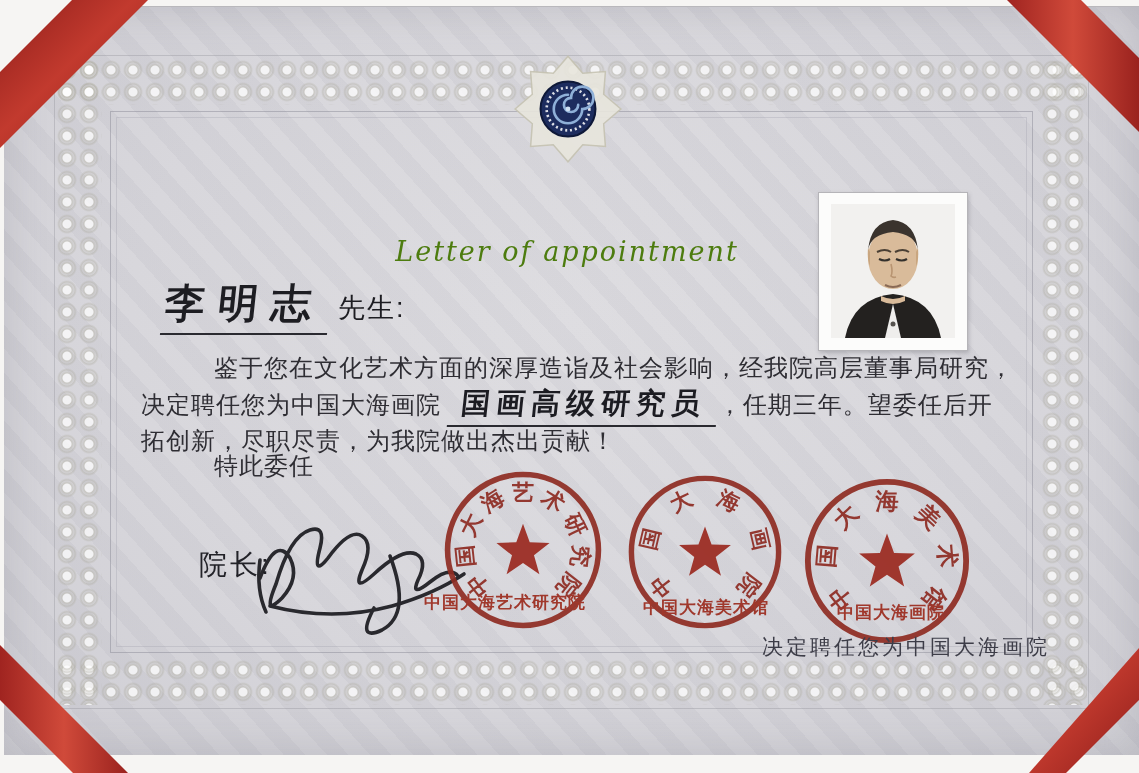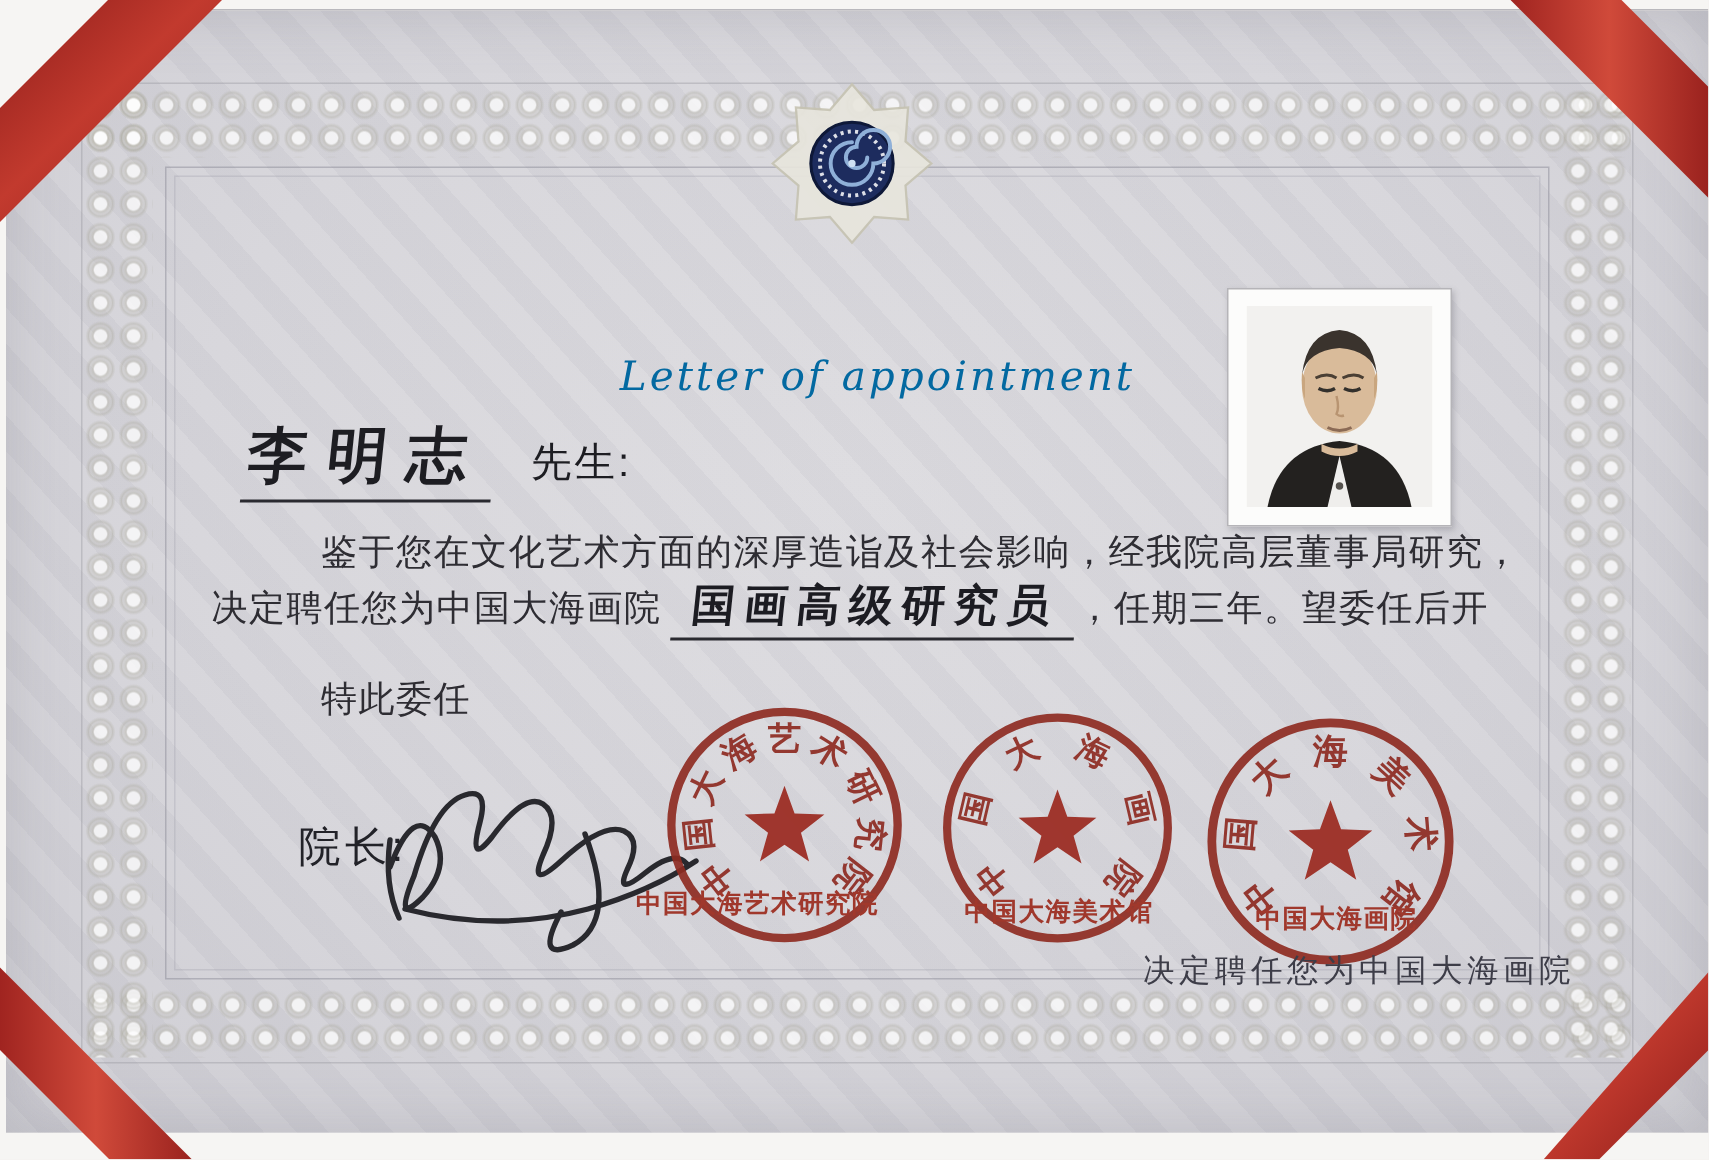--- a/index.html
+++ b/index.html
@@ -28,34 +28,34 @@
                border:1px solid rgba(140,140,152,.5);}
   .inner-frame2{position:absolute;left:112px;top:110px;right:112px;bottom:108px;
                 border:1px solid rgba(160,160,172,.32);}
   
   #emblem{position:absolute;left:507px;top:48px;width:122px;height:122px;}
   
   #title{position:absolute;left:350px;top:160px;width:490px;text-align:center;
          font-family:"DejaVu Serif",serif;font-weight:bold;font-size:56px;
          color:var(--title-gold,#c08f1d);letter-spacing:.75em;text-indent:.75em;
          text-shadow:2px 2px 1px rgba(122,86,14,.55), -1px -1px 0 rgba(255,240,190,.6);}
-  #subtitle{position:absolute;left:360px;top:236px;width:450px;text-align:center;
+  #subtitle{position:absolute;left:342px;top:236px;width:450px;text-align:center;
             font-family:"DejaVu Serif",serif;font-style:italic;font-size:27px;
-            color:#0369a1;letter-spacing:2px;}
+            color:#4d7c0f;letter-spacing:2px;}
   
   #photo{position:absolute;left:818px;top:192px;width:148px;height:157px;
          background:#fcfcfb;border:1px solid #b5b4b8;box-shadow:1px 2px 4px rgba(90,90,100,.3);}
   #photo svg{position:absolute;left:12px;top:11px;}
   
   .hand{display:inline-block;transform:skewX(-6deg);font-weight:bold;}
   #name-line{position:absolute;left:163px;top:276px;color:#1d1d22;}
   #name-line .name{font-size:40px;font-weight:bold;letter-spacing:13px;
                    border-bottom:2px solid #2a2a30;padding:0 6px 2px 2px;
                    font-family:"DejaVu Serif",serif;}
-  #name-line .suffix{font-size:27px;margin-left:24px;letter-spacing:2px;}
+  #name-line .suffix{font-size:27px;margin-left:8px;letter-spacing:2px;}
   .body-line{position:absolute;font-size:24px;color:#2e2d33;letter-spacing:1px;
              white-space:nowrap;font-weight:500;}
   #line1{left:214px;top:352px;}
   #line2{left:141px;top:384px;}
   #line2 .appointed{font-size:29px;border-bottom:2px solid #2a2a30;
                     padding:0 12px 1px 12px;letter-spacing:6px;
                     font-family:"DejaVu Serif",serif;color:#1c1c22;}
   #line3{left:141px;top:425px;}
   #closing{left:214px;top:450px;}
   #signer{position:absolute;left:199px;top:546px;font-size:28px;color:#222228;
@@ -118,20 +118,21 @@
       <path d="M50,92 Q62,98 74,92 L74,97 Q62,103 50,97 Z" fill="#d9bb9a"></path>
     </svg>
   </div>
 
   <div id="name-line">
     <span class="name hand">李明志</span><span class="suffix">先生:</span>
   </div>
 
   <div class="body-line" id="line1">鉴于您在文化艺术方面的深厚造诣及社会影响，经我院高层董事局研究，</div>
   <div class="body-line" id="line2"><span>决定聘任您为中国大海画院</span> <span class="appointed hand">国画高级研究员</span><span>，任期三年。望委任后开</span></div>
+  <div class="body-line" id="line3">拓创新，尽职尽责，为我院做出杰出贡献！</div>
   <div class="body-line" id="closing">特此委任</div>
 
   <div id="signer">院长:</div>
   <div id="signature">
     <svg width="270" height="140" viewBox="0 0 270 140">
       <g fill="none" stroke="#17171c" stroke-width="3.6" stroke-linecap="round" opacity="0.9">
         <path d="M18,78 q16,-42 30,-20 q10,20 -8,40 q-20,20 -6,-14 q14,-48 34,-54 q16,-5 10,18 q-8,30 8,10 q22,-30 34,-22 q12,8 0,34 q-10,24 12,4 q28,-26 42,-20 q12,6 2,26 q-8,18 12,2 q20,-16 28,-6"></path>
         <path d="M28,106 q62,16 122,0 q42,-12 72,-32"></path>
         <path d="M148,56 q22,58 -8,74 q-26,12 -8,-22"></path>
         <path d="M18,60 q-4,30 6,52"></path>

